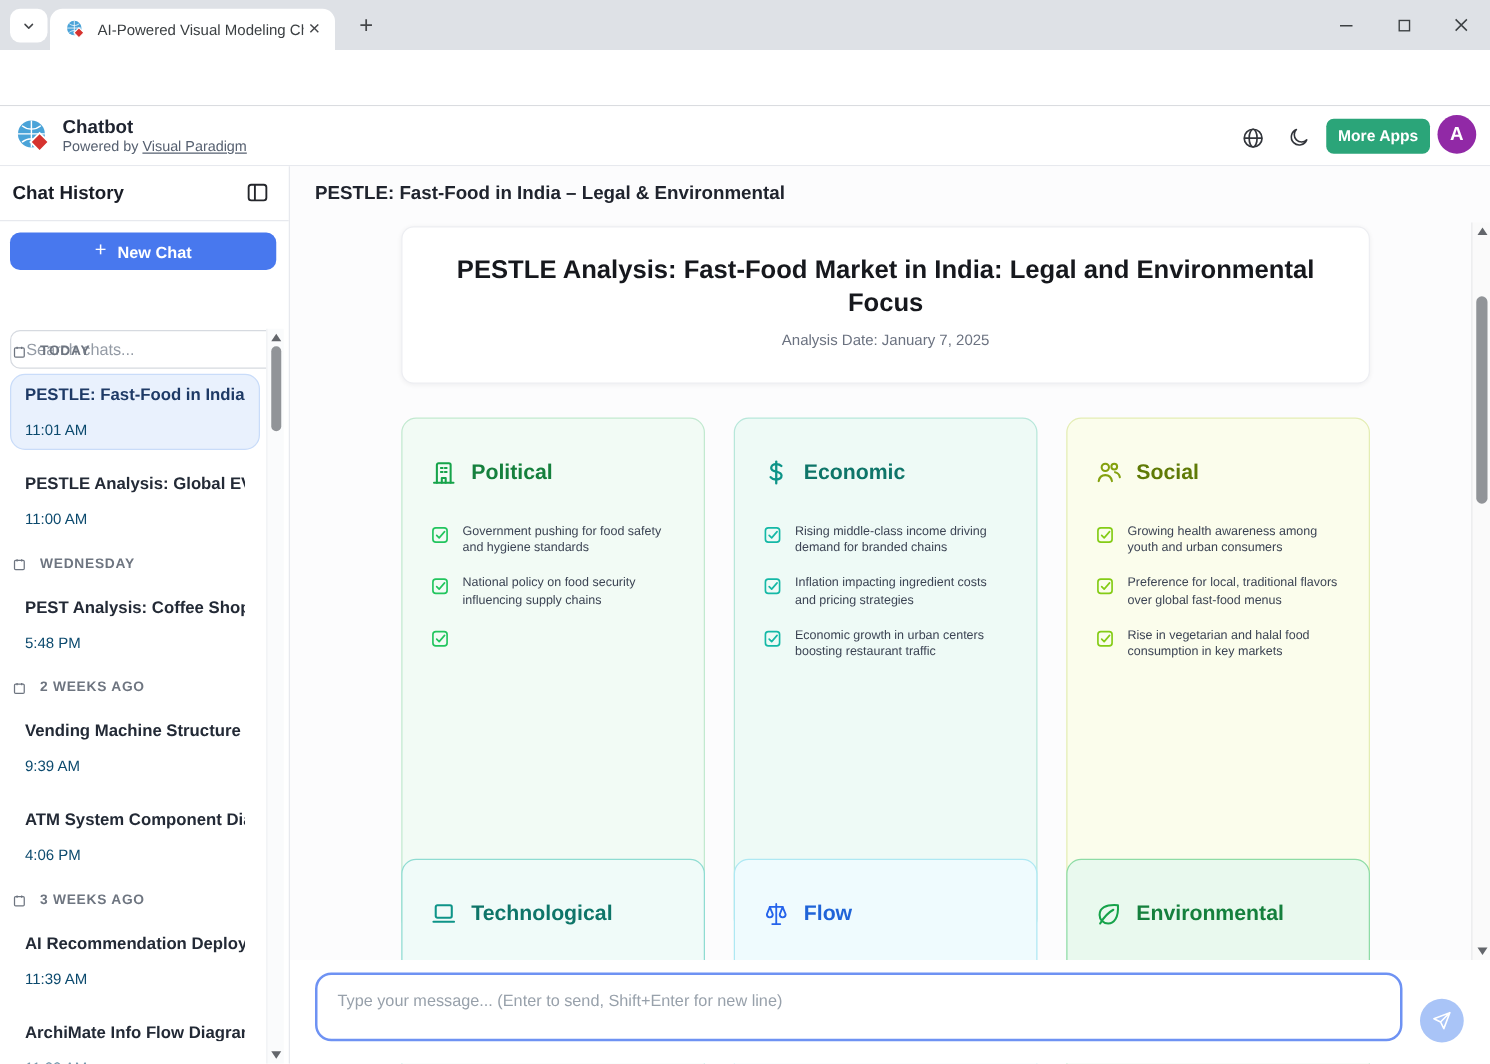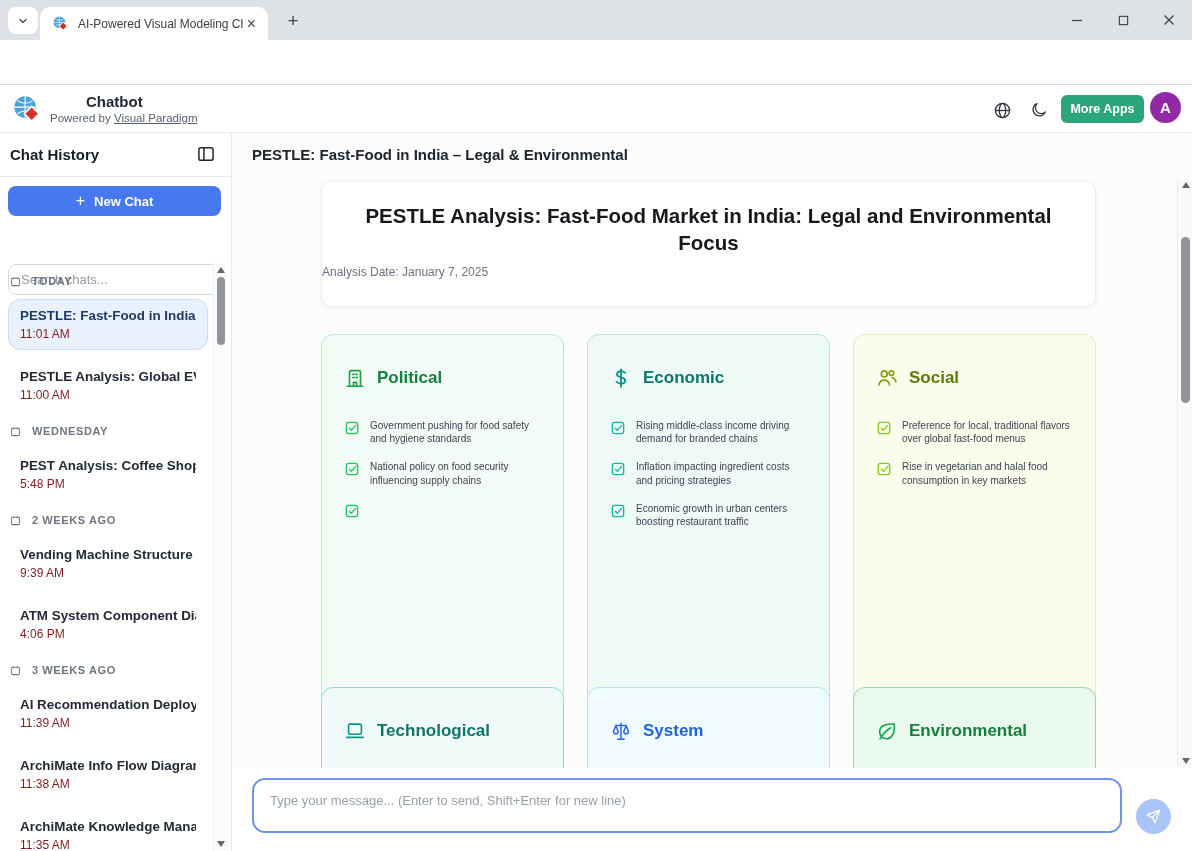--- a/index.html
+++ b/index.html
@@ -22,21 +22,21 @@
   .urlbar { position:absolute; left:122px; top:48px; width:895px; height:30px; background:#f1f3f4; border-radius:15px; display:flex; align-items:center; padding:0 12px; cursor:text; }
   .url-text { flex:1; font-size:13.5px; color:#202124; margin-left:10px; white-space:nowrap; overflow:hidden; }
   .urlbar-right { display:flex; align-items:center; gap:17px; }
   .tool-right-icon { position:absolute; top:50px; width:24px; height:26px; display:flex; align-items:center; justify-content:center; cursor:pointer; }
   .tool-divider { position:absolute; left:1106px; top:52px; width:1px; height:21px; background:#dadce0; }
   .chrome-avatar { position:absolute; left:1120px; top:49px; width:27px; height:27px; border-radius:50%; background:#2e9cab; color:#fff; font-size:12.5px; font-weight:700; display:flex; align-items:center; justify-content:center; cursor:pointer; }
 
   
   .appheader { position:absolute; left:0; top:85px; width:1192px; height:48px; background:#fff; border-bottom:1px solid #e7e9ee; }
   .app-logo { position:absolute; left:12px; top:94px; width:30px; height:30px; }
-  .app-title { position:absolute; left:50px; top:93px; font-size:15px; font-weight:700; color:#1f2430;margin-left:36px; }
+  .app-title { position:absolute; left:50px; top:93px; font-size:15px; font-weight:700; color:#1f2430; }
   .powered { position:absolute; left:50px; top:112px; font-size:11.5px; color:#566070; }
   .powered a { color:#566070; text-decoration:underline; cursor:pointer; }
   .hdr-icon { position:absolute; top:99px; width:22px; height:22px; display:flex; align-items:center; justify-content:center; color:#32353b; cursor:pointer; }
   .more-apps { position:absolute; left:1061px; top:95px; width:83px; height:28px; background:#2ba579; border:none; border-radius:6px; color:#fff; font-size:12.5px; font-weight:700; font-family:"Liberation Sans",sans-serif; cursor:pointer; }
   .app-avatar { position:absolute; left:1150px; top:92px; width:31px; height:31px; border-radius:50%; background:#9129a6; color:#fff; font-size:15px; font-weight:700; display:flex; align-items:center; justify-content:center; cursor:pointer; }
 
   
   .sidebar { position:absolute; left:0; top:133px; width:232px; height:718px; background:#fff; border-right:1px solid #e7e9ee; }
   .sb-head { position:relative; height:44px; border-bottom:1px solid #e7e9ee; }
   .sb-title { position:absolute; left:10px; top:13px; font-size:15px; font-weight:700; color:#191d26; }
@@ -44,37 +44,37 @@
   .newchat { position:absolute; left:8px; top:53px; width:213px; height:30px; background:#4878ee; border:none; border-radius:8px; color:#fff; font-size:13px; font-weight:600; font-family:"Liberation Sans",sans-serif; display:flex; align-items:center; justify-content:center; gap:9px; cursor:pointer; }
   .newchat .plus { font-size:16px; font-weight:400; }
   .sb-search { position:absolute; left:8px; top:91px; width:213px; height:31px; border:1px solid #d6dae0; border-radius:8px; padding:0 12px; font-size:13px; font-family:"Liberation Sans",sans-serif; color:#1f2937; outline:none;margin-top:40px; }
   .sb-search::placeholder { color:#949ba5; }
   .sb-list { position:absolute; left:0; top:130px; width:212px; bottom:0; overflow:hidden; padding:8px 4px 0 8px; }
   .sb-group-label { display:flex; align-items:center; gap:11px; font-size:11px; font-weight:700; letter-spacing:.6px; color:#6e7580; margin:4px 0 12px 2px; }
   .chat-item { padding:8px 11px; margin-bottom:10px; border-radius:12px; border:1px solid transparent; cursor:pointer; }
   .chat-item.selected { background:#e9f1fd; border-color:#c9dcf9; }
   .ci-title { font-size:13.4px; font-weight:700; color:#232a36; white-space:nowrap; overflow:hidden; }
   .chat-item.selected .ci-title { color:#1e3a66; }
-  .ci-time { font-size:12px; color:#7f1d1d; margin-top:4px; }
+  .ci-time { font-size:12px; color:#0c4a6e; margin-top:14px; }
   .sb-group { margin-bottom:14px; }
 
   
   .sb-scroll { position:absolute; left:213px; top:130px; bottom:0; width:14px; background:#fafbfc; border-left:1px solid #f0f1f3; }
   .arr { width:0; height:0; border-left:4px solid transparent; border-right:4px solid transparent; position:absolute; left:3px; cursor:pointer; }
   .arr.up { border-bottom:6px solid #63666b; top:4px; }
   .arr.down { border-top:6px solid #63666b; bottom:4px; }
   .sb-thumb { position:absolute; left:3px; top:14px; width:8px; height:68px; background:#919498; border-radius:4px; cursor:grab; }
 
   
   .main { position:absolute; left:232px; top:133px; width:960px; height:718px; background:#fcfcfd; }
   .conv-title { position:absolute; left:20px; top:13px; font-size:15px; font-weight:600; color:#20242e; }
 
   .doc-card { position:absolute; left:89px; top:48px; width:775px; height:126px; background:#fff; border:1px solid #edeef2; border-radius:10px; box-shadow:0 1px 4px rgba(15,23,42,.06); }
   .doc-title { margin:21px 28px 0; text-align:center; font-size:20.5px; font-weight:800; color:#16181d; line-height:1.3; }
-  .doc-date { margin-top:9px; font-size:12px; color:#6b7280; }
+  .doc-date { margin-top:9px; text-align:center; font-size:12px; color:#6b7280; }
 
   .cards-row { position:absolute; left:89px; display:grid; grid-template-columns:243px 243px 243px; gap:23px; }
   .row1 { top:201px; }
   .row2 { top:554px; }
   .card { border-radius:12px; border:1px solid var(--bd); background:var(--bg); padding:32px 22px; }
   .row1 .card { height:413px; }
   .row2 .card { height:240px; }
   .card-head { display:flex; align-items:center; gap:11px; margin-bottom:30px; }
   .card-icon { width:22px; height:22px; color:var(--ic); flex:0 0 auto; }
   .card-title { font-size:17px; font-weight:700; color:var(--ti); }
@@ -410,20 +410,27 @@
               <path d="M17.5 11.7c2.2.4 3.7 2 4.2 4.4"></path>
             </svg>
           <span class="card-title">Social</span>
         </div>
         <div class="card-items">
           <div class="card-item">
             <svg class="check" viewBox="0 0 24 24" fill="none" stroke="currentColor" stroke-width="2" stroke-linecap="round" stroke-linejoin="round">
                 <rect x="3.5" y="3.5" width="17" height="17" rx="3.5"></rect>
                 <path d="M8 12.5l3 3 6.5-7.5"></path>
               </svg>
+            <span class="ci-text">Growing health awareness among youth and urban consumers</span>
+          </div>
+          <div class="card-item">
+            <svg class="check" viewBox="0 0 24 24" fill="none" stroke="currentColor" stroke-width="2" stroke-linecap="round" stroke-linejoin="round">
+                <rect x="3.5" y="3.5" width="17" height="17" rx="3.5"></rect>
+                <path d="M8 12.5l3 3 6.5-7.5"></path>
+              </svg>
             <span class="ci-text">Preference for local, traditional flavors over global fast-food menus</span>
           </div>
           <div class="card-item">
             <svg class="check" viewBox="0 0 24 24" fill="none" stroke="currentColor" stroke-width="2" stroke-linecap="round" stroke-linejoin="round">
                 <rect x="3.5" y="3.5" width="17" height="17" rx="3.5"></rect>
                 <path d="M8 12.5l3 3 6.5-7.5"></path>
               </svg>
             <span class="ci-text">Rise in vegetarian and halal food consumption in key markets</span>
           </div>
         </div>
@@ -443,21 +450,21 @@
         </div>
       </div>
 
       <div class="card legal">
         <div class="card-head">
           <svg class="card-icon" viewBox="0 0 24 24" fill="none" stroke="currentColor" stroke-width="1.6" stroke-linecap="round" stroke-linejoin="round">
               <path d="M12 3.5V21M8.5 21h7M6.3 6h11.4M12 6V4.5"></path>
               <path d="M3.8 12.5a2.6 2.6 0 0 0 5.2 0L6.4 6.2z"></path>
               <path d="M15 12.5a2.6 2.6 0 0 0 5.2 0l-2.6-6.3z"></path>
             </svg>
-          <span class="card-title">System</span>
+          <span class="card-title">Flow</span>
         </div>
       </div>
 
       <div class="card environmental">
         <div class="card-head">
           <svg class="card-icon" viewBox="0 0 24 24" fill="none" stroke="currentColor" stroke-width="1.8" stroke-linecap="round" stroke-linejoin="round">
               <path d="M11.5 20.5A7.5 7.5 0 0 1 4 13C4 7.5 9 3.5 20 4.5c.8 11-3.5 16-8.5 16z"></path>
               <path d="M4.5 20.5c3.5-6 7-9.5 11.5-12"></path>
             </svg>
           <span class="card-title">Environmental</span>

